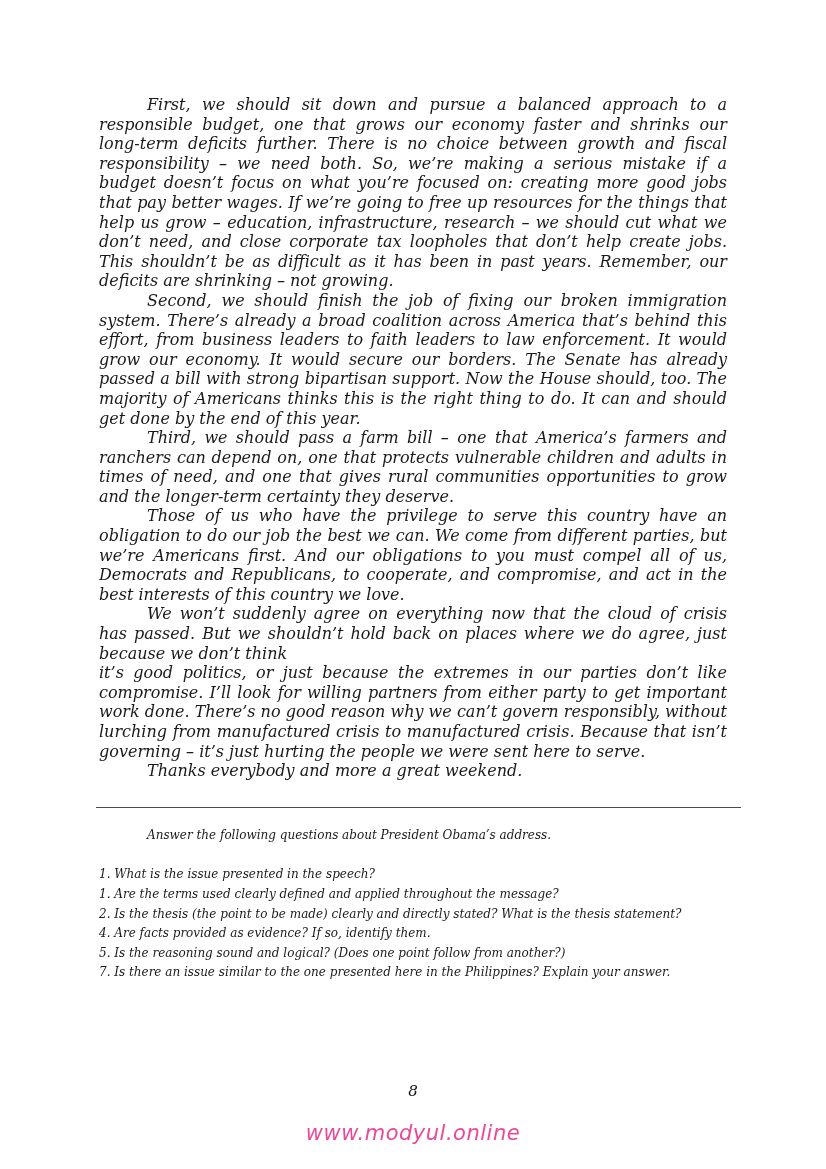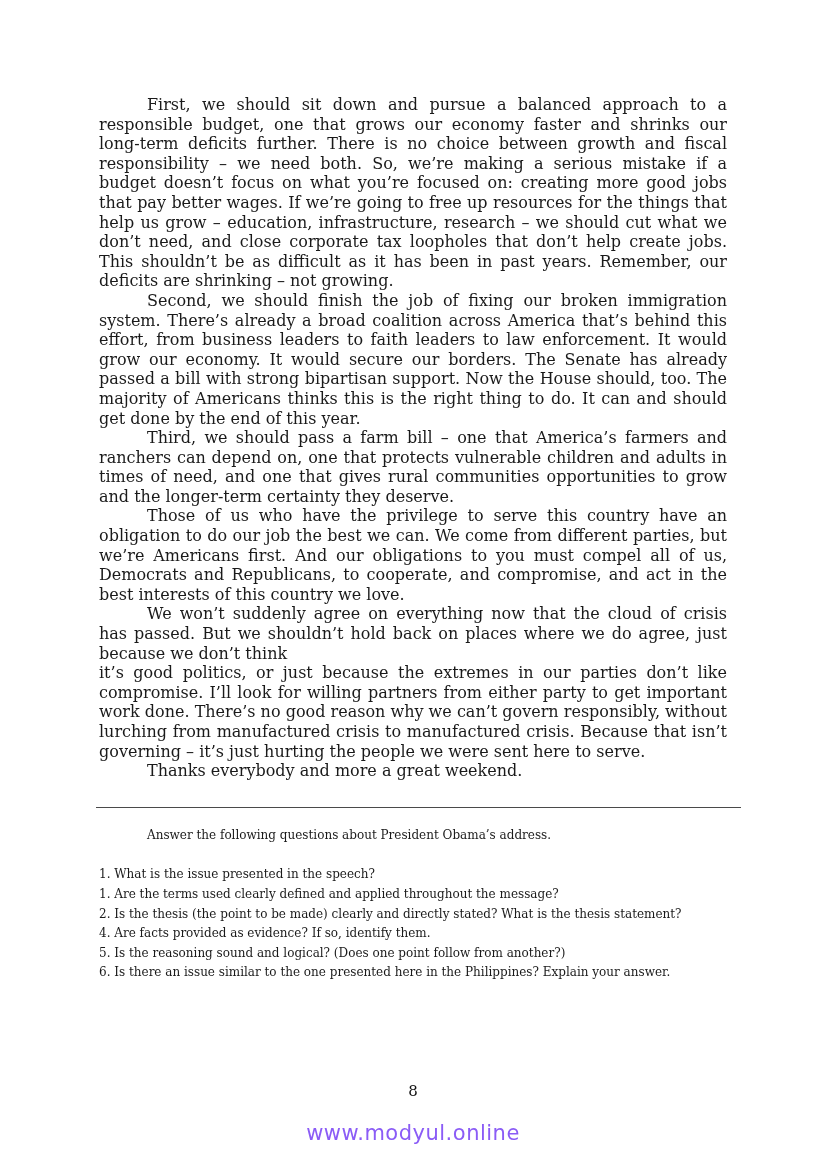--- a/index.html
+++ b/index.html
@@ -8,20 +8,21 @@
     background: #ffffff;
   }
   .page {
     position: relative;
     width: 750px;
     height: 1169px;
     background: #ffffff;
     font-family: "DejaVu Serif", "Liberation Serif", serif;
     color: #1a1a1a;
     overflow: hidden;
+    font-style: italic;
   }
   .content {
     position: absolute;
     left: 99px;
     top: 95px;
     width: 628px;
   }
   .par {
     margin: 0;
     font-size: 16px;
@@ -66,21 +67,21 @@
   }
   .watermark {
     position: absolute;
     top: 1121px;
     left: 0;
     width: 826px;
     text-align: center;
     font-family: "DejaVu Sans", "Liberation Sans", sans-serif;
     font-size: 21px;
     line-height: 25px;
-    color: #8b5cf6;
+    color: #ec4899;
     letter-spacing: 0.5px;
   }
 </style>
 </head>
 <body>
 
 <div class="page">
   <main class="content">
 
     <section>
@@ -96,20 +97,20 @@
     <hr class="divider">
 
     <p class="questions-heading">Answer the following questions about President Obama’s address.</p>
 
     <section class="questions">
       <div class="q">1. What is the issue presented in the speech?</div>
       <div class="q">1. Are the terms used clearly defined and applied throughout the message?</div>
       <div class="q">2. Is the thesis (the point to be made) clearly and directly stated? What is the thesis statement?</div>
       <div class="q">4. Are facts provided as evidence? If so, identify them.</div>
       <div class="q">5. Is the reasoning sound and logical? (Does one point follow from another?)</div>
-      <div class="q">6. Is there an issue similar to the one presented here in the Philippines? Explain your answer.</div>
+      <div class="q">7. Is there an issue similar to the one presented here in the Philippines? Explain your answer.</div>
     </section>
 
   </main>
 
   <div class="page-number">8</div>
   <div class="watermark">www.modyul.online</div>
 </div>
 
 </body></html>

